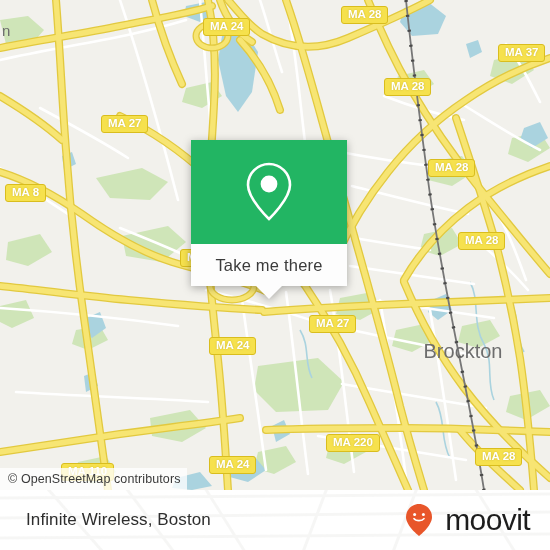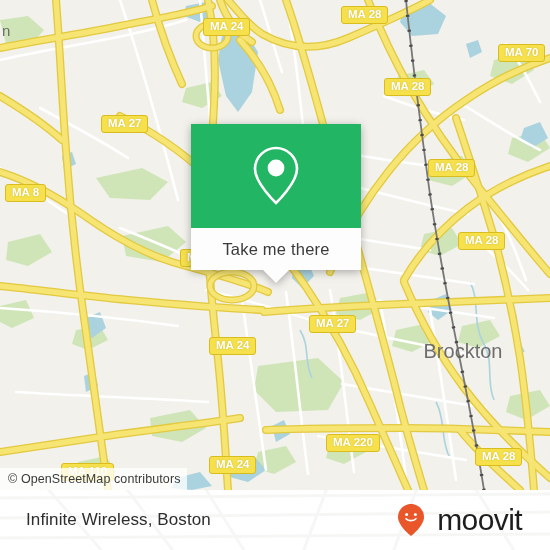--- a/index.html
+++ b/index.html
@@ -42,22 +42,22 @@
     font-size: 12.5px;
     color: #3a3a3a;
     letter-spacing: 0.1px;
     white-space: nowrap;
   }
 
   
   #popup {
     position: absolute;
     left: 191px;
-    top: 124px;
-    width: 170px;
+    top: 140px;
+    width: 156px;
     z-index: 40;
     filter: drop-shadow(0 2px 4px rgba(0,0,0,0.30));
   }
   #popup-head {
     height: 104px;
     background: #22b563;
     display: flex;
     align-items: center;
     justify-content: center;
   }
@@ -89,21 +89,21 @@
   #footer {
     position: absolute;
     left: 0;
     top: 490px;
     width: 550px;
     height: 60px;
     background: #ffffff;
     display: flex;
     align-items: center;
     justify-content: space-between;
-    padding: 0 28px 0 26px;
+    padding: 0 20px 0 26px;
     box-sizing: border-box;
     overflow: hidden;
   }
   #footer-watermark {
     position: absolute;
     left: 0; top: 0;
     width: 550px; height: 60px;
     opacity: 0.55;
     pointer-events: none;
   }
@@ -284,21 +284,21 @@
         </g>
 
         <text x="463" y="358" text-anchor="middle" font-family="Liberation Sans, sans-serif" font-size="20" fill="#6d6d6d">Brockton</text>
         <text x="2" y="36" font-family="Liberation Sans, sans-serif" font-size="15" fill="#6d6d6d">n</text>
       </g>
     </svg>
 
     <div id="shield-layer" style="position:absolute;left:0;top:0;width:550px;height:490px;">
         <div style="position: absolute; left: 203px; top: 18px; background: rgb(246, 225, 77); border: 1.6px solid rgb(217, 189, 30); border-radius: 3px; color: rgb(255, 255, 255); font-size: 11.5px; font-weight: bold; font-family: &quot;Liberation Sans&quot;, sans-serif; padding: 1px 6px 2px; white-space: nowrap; line-height: 13px; text-shadow: rgba(120, 100, 0, 0.35) 0px 0px 2px;">MA 24</div>
         <div style="position: absolute; left: 341px; top: 6px; background: rgb(246, 225, 77); border: 1.6px solid rgb(217, 189, 30); border-radius: 3px; color: rgb(255, 255, 255); font-size: 11.5px; font-weight: bold; font-family: &quot;Liberation Sans&quot;, sans-serif; padding: 1px 6px 2px; white-space: nowrap; line-height: 13px; text-shadow: rgba(120, 100, 0, 0.35) 0px 0px 2px;">MA 28</div>
-        <div style="position: absolute; left: 498px; top: 44px; background: rgb(246, 225, 77); border: 1.6px solid rgb(217, 189, 30); border-radius: 3px; color: rgb(255, 255, 255); font-size: 11.5px; font-weight: bold; font-family: &quot;Liberation Sans&quot;, sans-serif; padding: 1px 6px 2px; white-space: nowrap; line-height: 13px; text-shadow: rgba(120, 100, 0, 0.35) 0px 0px 2px;">MA 70</div>
+        <div style="position: absolute; left: 498px; top: 44px; background: rgb(246, 225, 77); border: 1.6px solid rgb(217, 189, 30); border-radius: 3px; color: rgb(255, 255, 255); font-size: 11.5px; font-weight: bold; font-family: &quot;Liberation Sans&quot;, sans-serif; padding: 1px 6px 2px; white-space: nowrap; line-height: 13px; text-shadow: rgba(120, 100, 0, 0.35) 0px 0px 2px;">MA 37</div>
         <div style="position: absolute; left: 384px; top: 78px; background: rgb(246, 225, 77); border: 1.6px solid rgb(217, 189, 30); border-radius: 3px; color: rgb(255, 255, 255); font-size: 11.5px; font-weight: bold; font-family: &quot;Liberation Sans&quot;, sans-serif; padding: 1px 6px 2px; white-space: nowrap; line-height: 13px; text-shadow: rgba(120, 100, 0, 0.35) 0px 0px 2px;">MA 28</div>
         <div style="position: absolute; left: 101px; top: 115px; background: rgb(246, 225, 77); border: 1.6px solid rgb(217, 189, 30); border-radius: 3px; color: rgb(255, 255, 255); font-size: 11.5px; font-weight: bold; font-family: &quot;Liberation Sans&quot;, sans-serif; padding: 1px 6px 2px; white-space: nowrap; line-height: 13px; text-shadow: rgba(120, 100, 0, 0.35) 0px 0px 2px;">MA 27</div>
         <div style="position: absolute; left: 428px; top: 159px; background: rgb(246, 225, 77); border: 1.6px solid rgb(217, 189, 30); border-radius: 3px; color: rgb(255, 255, 255); font-size: 11.5px; font-weight: bold; font-family: &quot;Liberation Sans&quot;, sans-serif; padding: 1px 6px 2px; white-space: nowrap; line-height: 13px; text-shadow: rgba(120, 100, 0, 0.35) 0px 0px 2px;">MA 28</div>
         <div style="position: absolute; left: 5px; top: 184px; background: rgb(246, 225, 77); border: 1.6px solid rgb(217, 189, 30); border-radius: 3px; color: rgb(255, 255, 255); font-size: 11.5px; font-weight: bold; font-family: &quot;Liberation Sans&quot;, sans-serif; padding: 1px 6px 2px; white-space: nowrap; line-height: 13px; text-shadow: rgba(120, 100, 0, 0.35) 0px 0px 2px;">MA 8</div>
         <div style="position: absolute; left: 458px; top: 232px; background: rgb(246, 225, 77); border: 1.6px solid rgb(217, 189, 30); border-radius: 3px; color: rgb(255, 255, 255); font-size: 11.5px; font-weight: bold; font-family: &quot;Liberation Sans&quot;, sans-serif; padding: 1px 6px 2px; white-space: nowrap; line-height: 13px; text-shadow: rgba(120, 100, 0, 0.35) 0px 0px 2px;">MA 28</div>
         <div style="position: absolute; left: 180px; top: 249px; background: rgb(246, 225, 77); border: 1.6px solid rgb(217, 189, 30); border-radius: 3px; color: rgb(255, 255, 255); font-size: 11.5px; font-weight: bold; font-family: &quot;Liberation Sans&quot;, sans-serif; padding: 1px 6px 2px; white-space: nowrap; line-height: 13px; text-shadow: rgba(120, 100, 0, 0.35) 0px 0px 2px;">MA</div>
         <div style="position: absolute; left: 309px; top: 315px; background: rgb(246, 225, 77); border: 1.6px solid rgb(217, 189, 30); border-radius: 3px; color: rgb(255, 255, 255); font-size: 11.5px; font-weight: bold; font-family: &quot;Liberation Sans&quot;, sans-serif; padding: 1px 6px 2px; white-space: nowrap; line-height: 13px; text-shadow: rgba(120, 100, 0, 0.35) 0px 0px 2px;">MA 27</div>
         <div style="position: absolute; left: 209px; top: 337px; background: rgb(246, 225, 77); border: 1.6px solid rgb(217, 189, 30); border-radius: 3px; color: rgb(255, 255, 255); font-size: 11.5px; font-weight: bold; font-family: &quot;Liberation Sans&quot;, sans-serif; padding: 1px 6px 2px; white-space: nowrap; line-height: 13px; text-shadow: rgba(120, 100, 0, 0.35) 0px 0px 2px;">MA 24</div>
         <div style="position: absolute; left: 326px; top: 434px; background: rgb(246, 225, 77); border: 1.6px solid rgb(217, 189, 30); border-radius: 3px; color: rgb(255, 255, 255); font-size: 11.5px; font-weight: bold; font-family: &quot;Liberation Sans&quot;, sans-serif; padding: 1px 6px 2px; white-space: nowrap; line-height: 13px; text-shadow: rgba(120, 100, 0, 0.35) 0px 0px 2px;">MA 220</div>
         <div style="position: absolute; left: 475px; top: 448px; background: rgb(246, 225, 77); border: 1.6px solid rgb(217, 189, 30); border-radius: 3px; color: rgb(255, 255, 255); font-size: 11.5px; font-weight: bold; font-family: &quot;Liberation Sans&quot;, sans-serif; padding: 1px 6px 2px; white-space: nowrap; line-height: 13px; text-shadow: rgba(120, 100, 0, 0.35) 0px 0px 2px;">MA 28</div>

